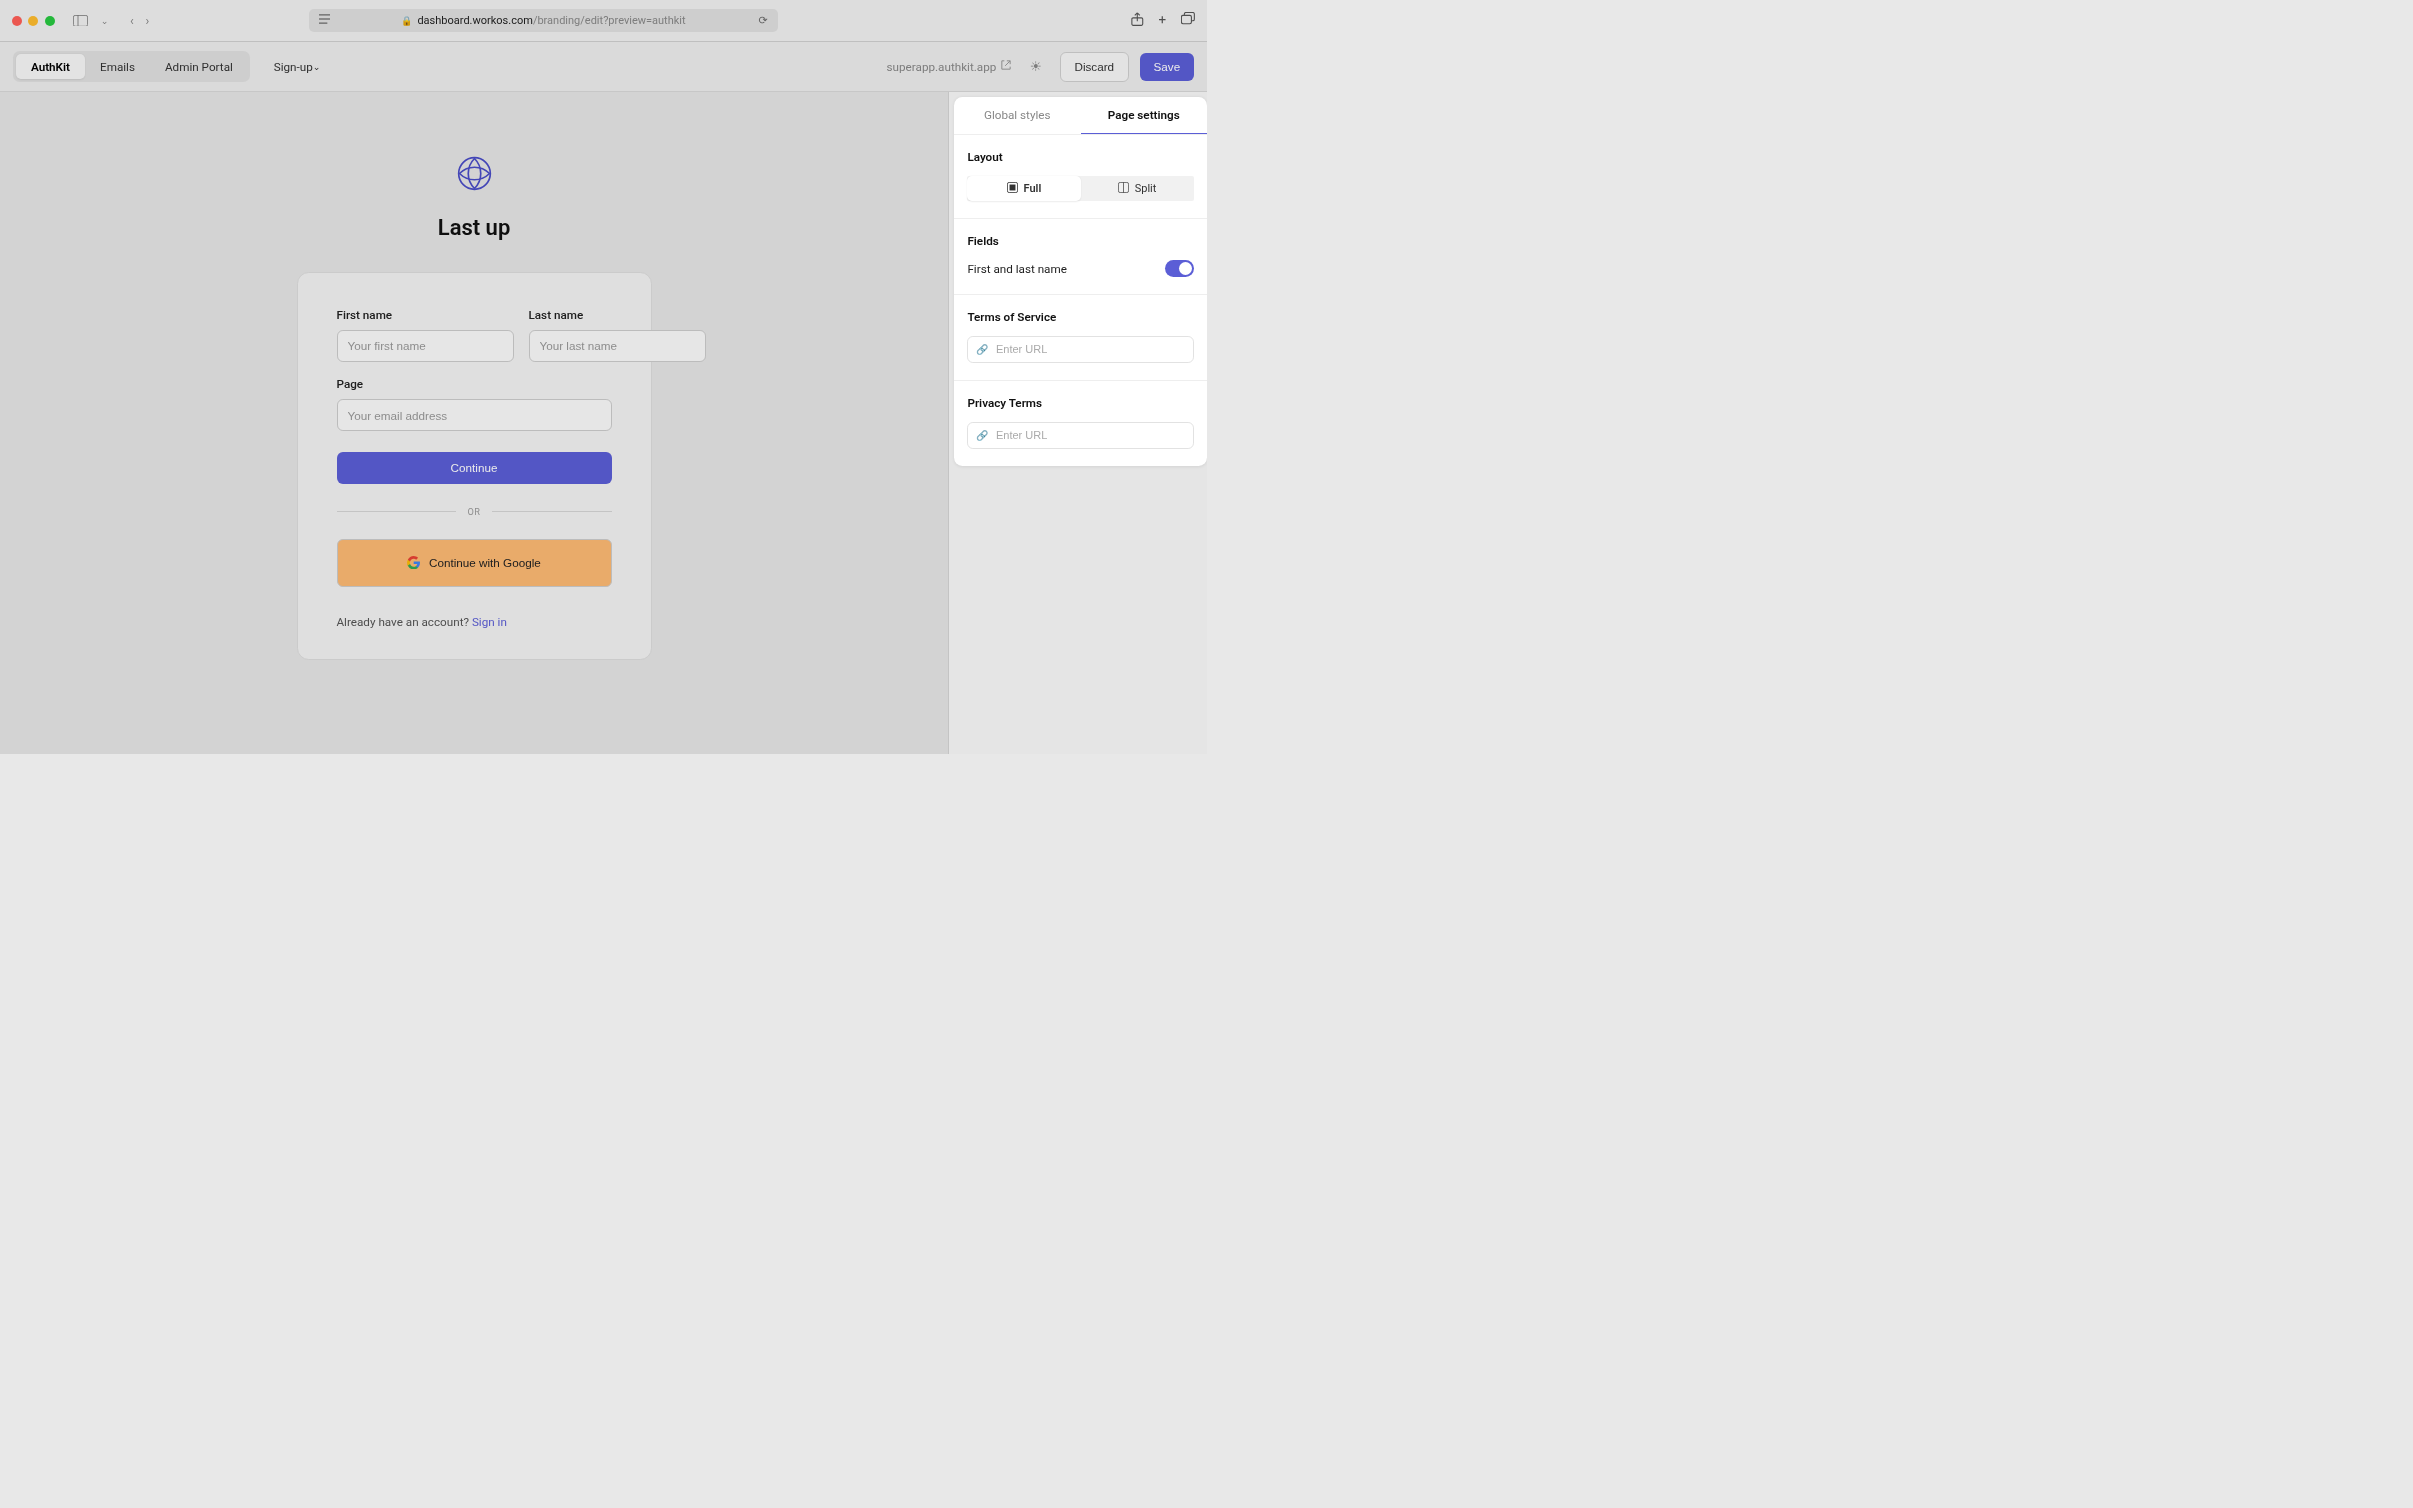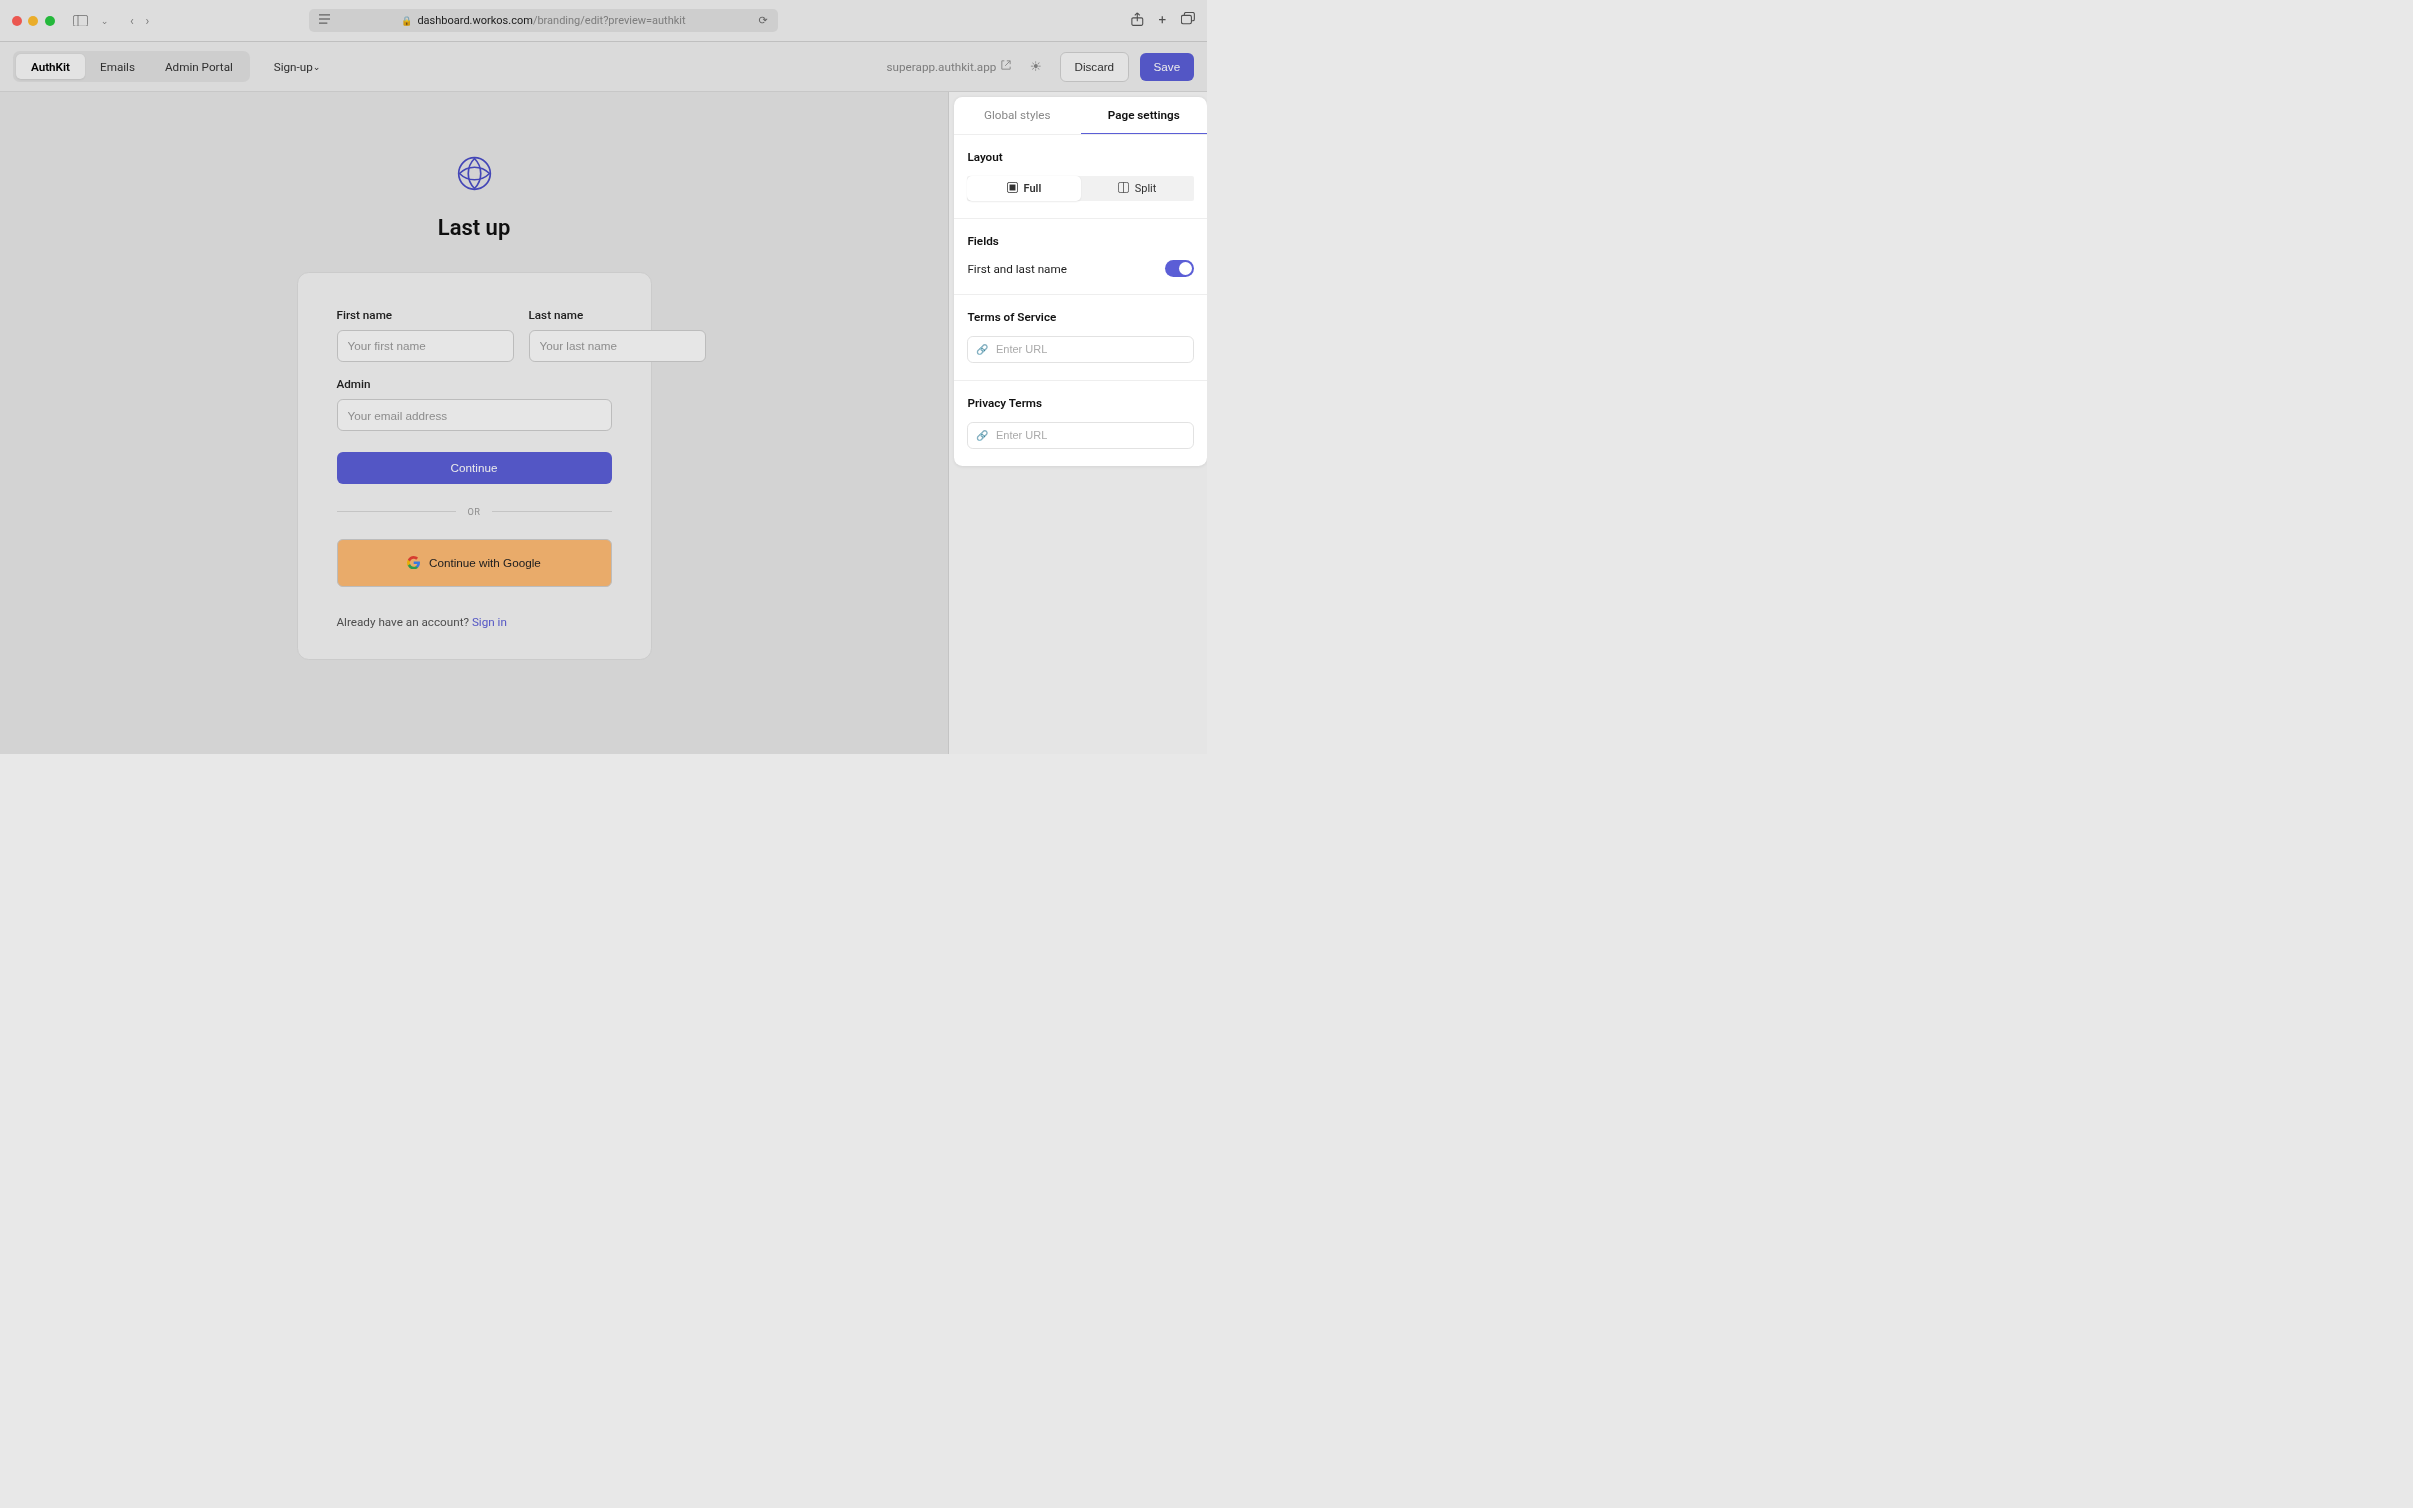--- a/index.html
+++ b/index.html
@@ -178,21 +178,21 @@
           <div class="field-col">
             <label class="field-label">First name</label>
             <input class="text-input" placeholder="Your first name" style="">
           </div>
           <div class="field-col">
             <label class="field-label">Last name</label>
             <input class="text-input" placeholder="Your last name" style="">
           </div>
         </div>
         <div class="field-col" style="margin-bottom:17px;">
-          <label class="field-label">Admin</label>
+          <label class="field-label">Page</label>
           <input class="text-input" placeholder="Your email address" style="">
         </div>
         <button class="continue-btn">Continue</button>
         <div class="or-divider">
           <div class="or-line"></div>
           <span class="or-text">OR</span>
           <div class="or-line"></div>
         </div>
         <button class="google-btn">
           <span class="google-icon">

